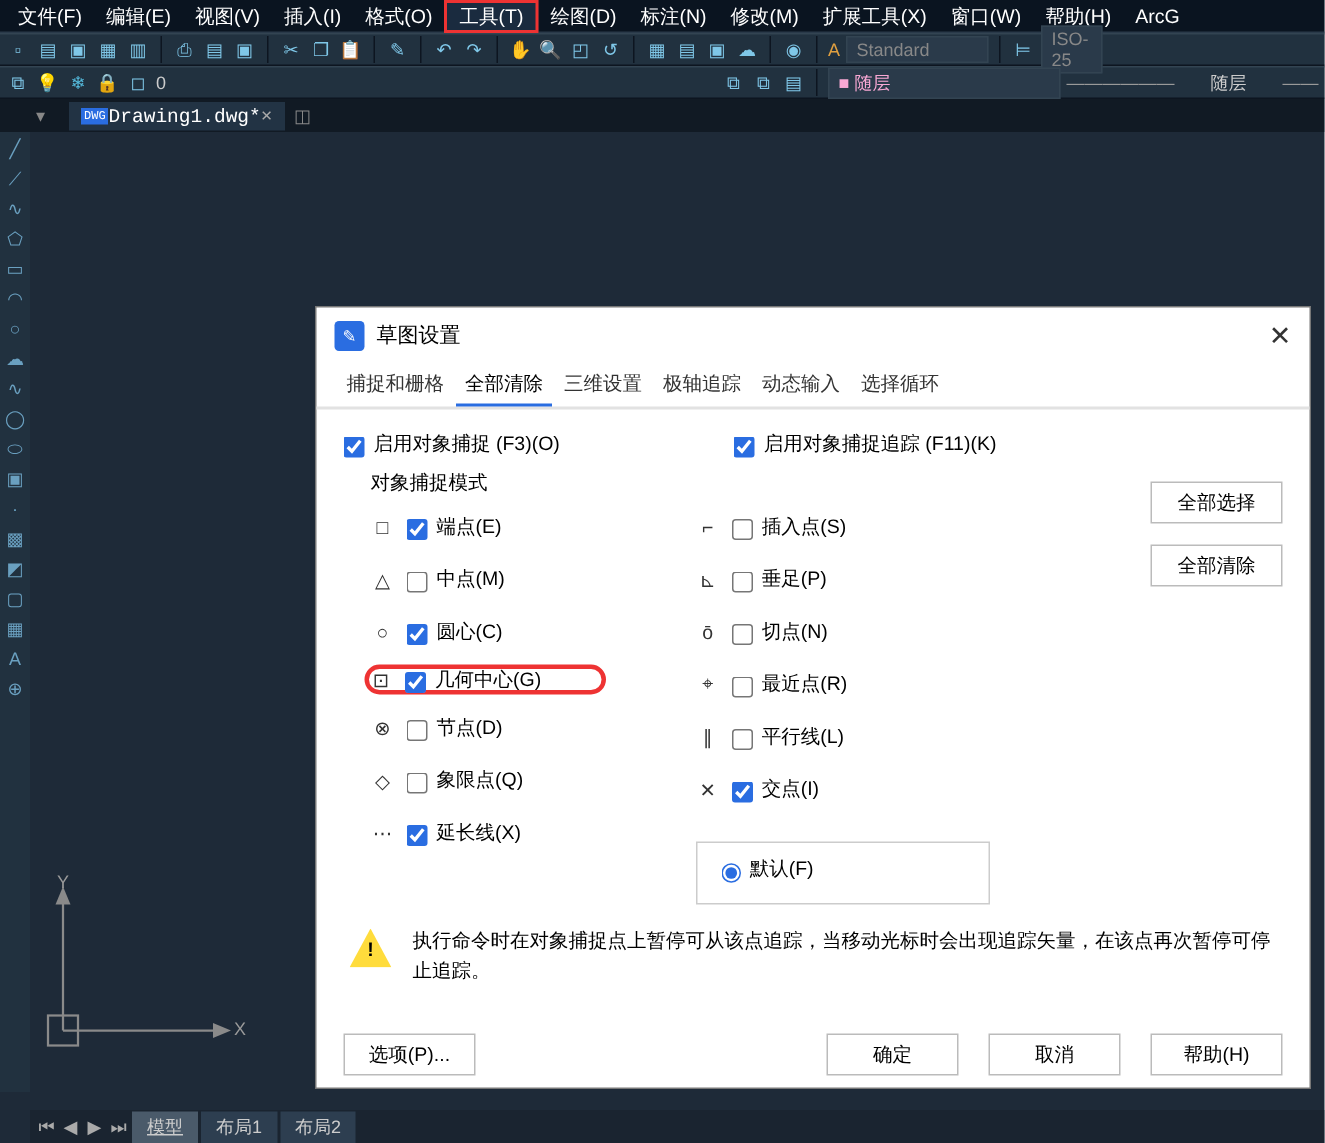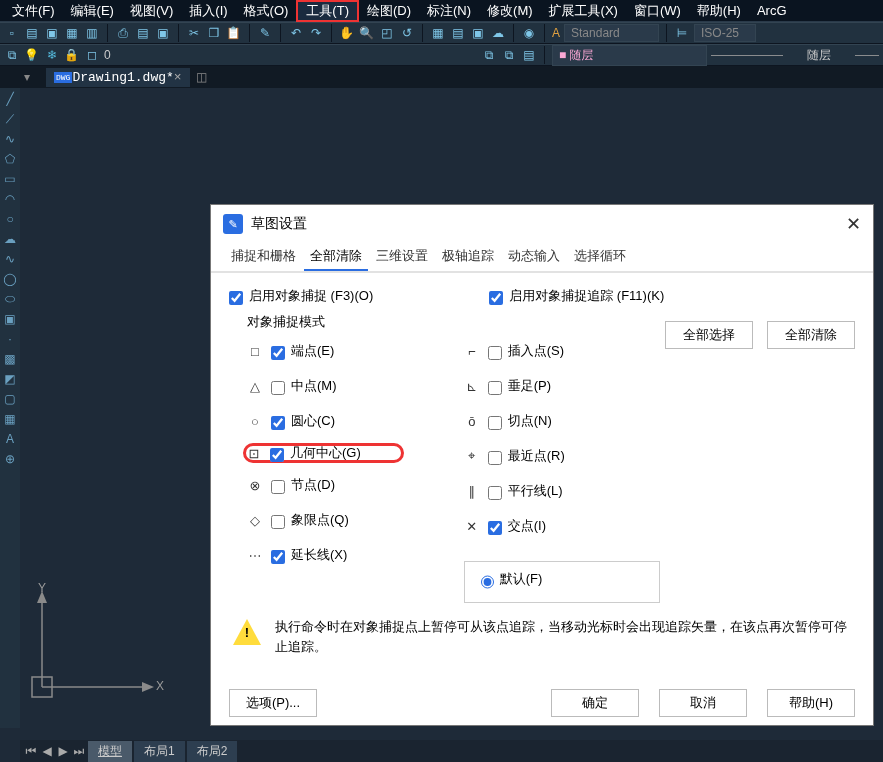--- a/index.html
+++ b/index.html
@@ -112,21 +112,21 @@
   .cols { display:flex; gap:24px; }
   .col { display:flex; flex-direction:column; gap:15px; }
   .col.left { margin-left:18px; }
   .snap-row { display:flex; align-items:center; gap:8px; height:20px;}
   .snap-ico { width:16px; height:16px; display:flex; align-items:center; justify-content:center; color:#333; font-size:13px;}
   .hl-box { border:3px solid #e33; border-radius:10px; padding:3px 40px 3px 0; margin:-3px 0 -3px -4px;}
   .btn {
     background:#fff; border:1px solid #bbb; padding:4px 14px;
     min-width:88px; text-align:center; font-size:13px;
   }
-  .btn-col { position:absolute; right:18px; top:48px; display:flex; flex-direction:row; gap:14px;}
+  .btn-col { position:absolute; right:18px; top:48px; display:flex; flex-direction:column; gap:14px;}
   .radio-box { border:1px solid #ccc; padding:8px 16px; margin-top:10px; width:196px;}
   .radio-row { display:flex; gap:6px; height:24px;}
   .radio-row input { accent-color:#2a6de1;}
   .hint { display:flex; gap:14px; align-items:flex-start; margin:14px 0 0 0; padding:0 4px;}
   .hint .warn { width:28px; height:26px; background:#ffdc3c; clip-path:polygon(50% 0,100% 100%,0 100%); display:flex; align-items:center; justify-content:center; color:#000; font-weight:bold; margin-top:2px;}
   .hint .msg { flex:1; line-height:1.5; }
   .dlg-footer { display:flex; gap:20px; padding:10px 18px 12px 18px; align-items:center;}
   .dlg-footer .spacer { flex:1; }
   .std-a { color:#e0a040;}
   .axis-line { stroke:#8a8a8a; stroke-width:1.5; }
@@ -179,21 +179,21 @@
   <div class="tool-ico">▤</div>
   <div class="tool-ico">▣</div>
   <div class="tool-ico">☁</div>
   <div class="tool-sep"></div>
   <div class="tool-ico">◉</div>
   <div class="tool-sep"></div>
   <span class="std-a">A</span>
   <div class="dd-standard">Standard</div>
   <div class="tool-sep"></div>
   <div class="tool-ico">⊨</div>
-  <div class="dd-standard" style="width:62px">ISO-25</div>
+  <div class="dd-standard" style="width:41px">ISO-25</div>
 </div>
 
 <div class="toolbar">
   <div class="tool-ico">⧉</div>
   <div class="tool-ico" style="color:#ffd040">💡</div>
   <div class="tool-ico" style="color:#5bd">❄</div>
   <div class="tool-ico">🔒</div>
   <div class="tool-ico">◻</div>
   <span style="color:#ccc;">0</span>
   <div style="flex:1"></div>

